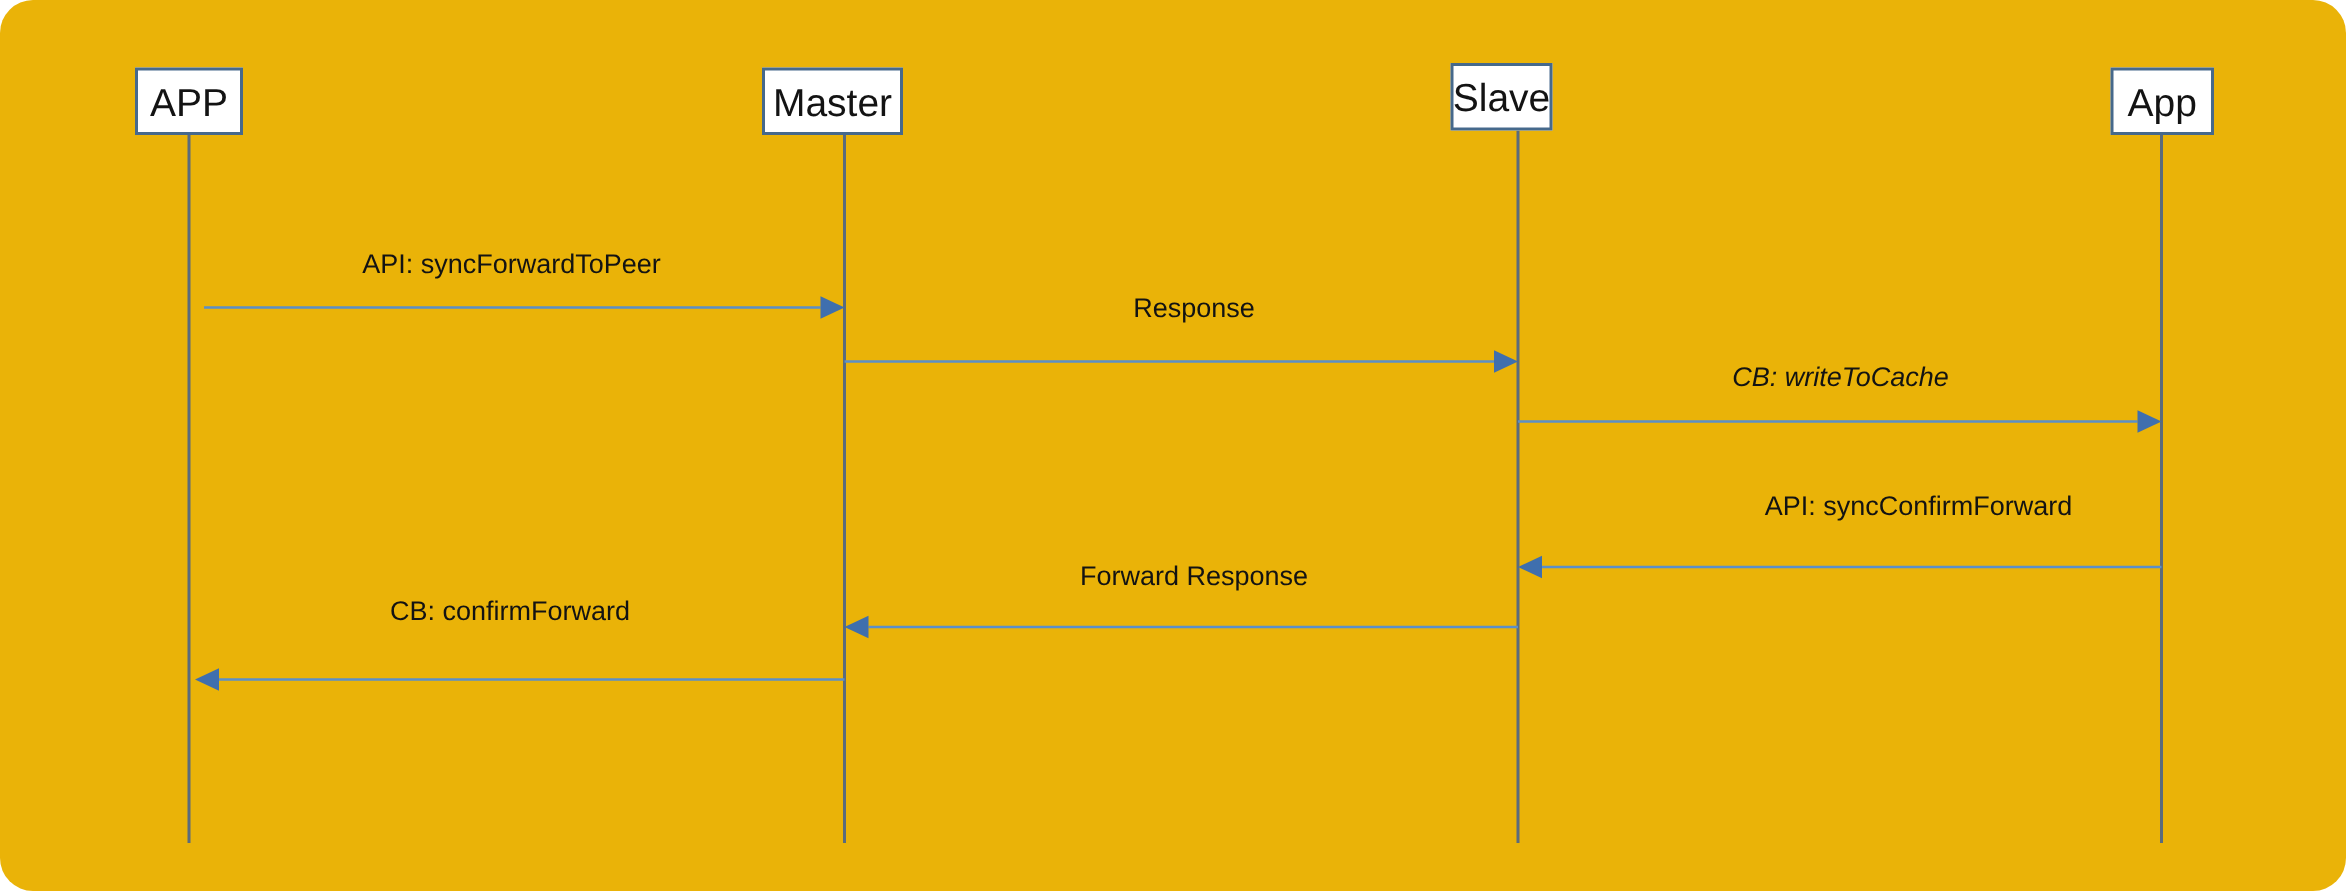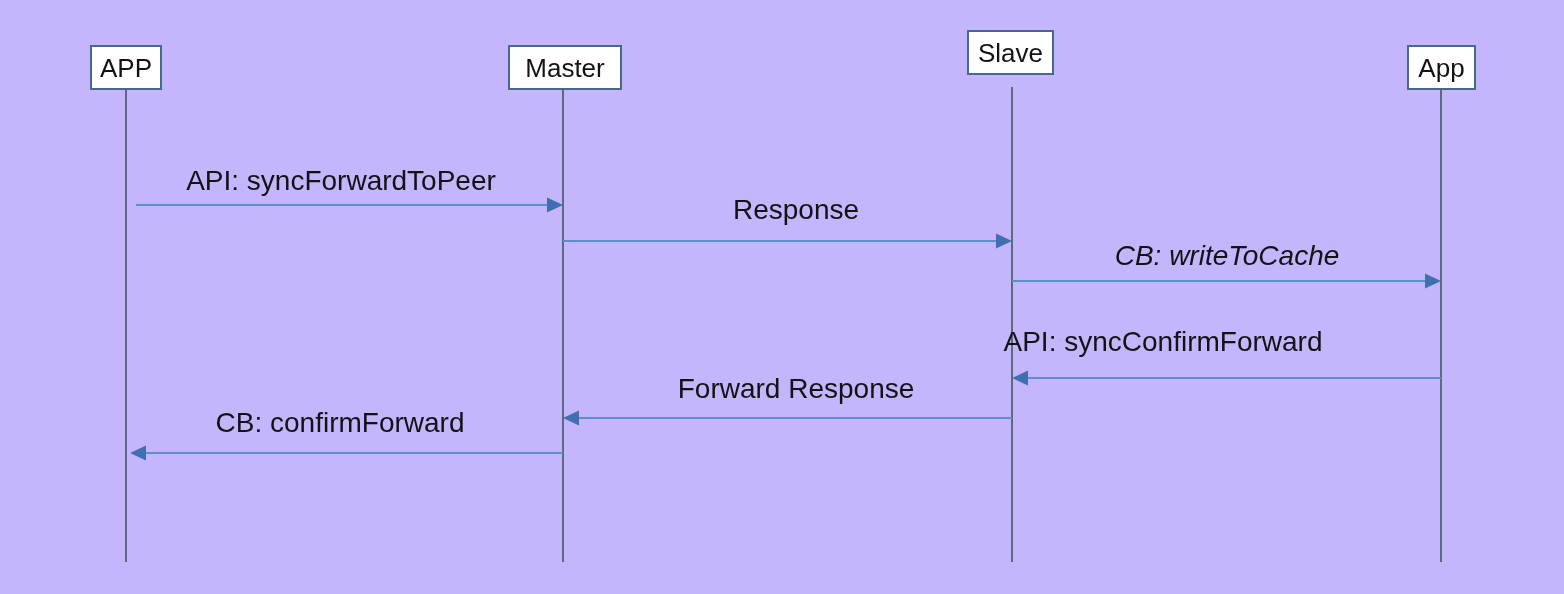--- a/index.html
+++ b/index.html
@@ -8,22 +8,23 @@
     background: #ffffff;
   }
   body {
     font-family: "Liberation Sans", sans-serif;
     -webkit-font-smoothing: antialiased;
   }
   #diagram-root {
     position: relative;
     width: 1564px;
     height: 594px;
-    background: #c4b5fd;
+    background: #eab308;
     overflow: hidden;
+    border-radius: 22px;
   }
   #diagram-svg {
     position: absolute;
     top: 0;
     left: 0;
     width: 1564px;
     height: 594px;
   }
   .lifeline-box {
     position: absolute;
@@ -35,21 +36,21 @@
     justify-content: center;
   }
   .lifeline-box-label {
     font-size: 26px;
     color: #1a1a1a;
     line-height: 1;
     white-space: nowrap;
   }
   .msg-label {
     position: absolute;
-    font-size: 28px;
+    font-size: 18px;
     color: #131313;
     line-height: 1;
     white-space: nowrap;
     transform: translateX(-50%);
   }
 </style>
 </head>
 <body>
 
 <div id="diagram-root">
@@ -74,32 +75,32 @@
         <polygon points="563,418 579,410.5 579,425.5" fill="#3f6fae"></polygon>
         <line x1="563" y1="453" x2="146" y2="453" stroke="#5b8fc9" stroke-width="1.8"></line>
         <polygon points="130,453 146,445.5 146,460.5" fill="#3f6fae"></polygon>
       </g>
   </svg>
 
   <div id="boxes-layer">
       <div class="lifeline-box" style="left: 90px; top: 45px; width: 72px; height: 45px; border-color: rgb(70, 105, 140);">
         <span class="lifeline-box-label" style="color: rgb(19, 19, 19);">APP</span>
       </div>
-      <div class="lifeline-box" style="left: 508px; top: 45px; width: 114px; height: 45px; border-color: rgb(70, 105, 140);">
+      <div class="lifeline-box" style="left: 508px; top: 45px; width: 94px; height: 45px; border-color: rgb(70, 105, 140);">
         <span class="lifeline-box-label" style="color: rgb(19, 19, 19);">Master</span>
       </div>
-      <div class="lifeline-box" style="left: 967px; top: 30px; width: 87px; height: 45px; border-color: rgb(70, 105, 140); text-align: right;">
+      <div class="lifeline-box" style="left: 967px; top: 42px; width: 68px; height: 45px; border-color: rgb(70, 105, 140); text-align: right;">
         <span class="lifeline-box-label" style="color: rgb(19, 19, 19);">Slave</span>
       </div>
       <div class="lifeline-box" style="left: 1407px; top: 45px; width: 69px; height: 45px; border-color: rgb(70, 105, 140);">
         <span class="lifeline-box-label" style="color: rgb(19, 19, 19);">App</span>
       </div>
     </div>
   <div id="labels-layer">
       <div class="msg-label" style="left: 341px; top: 167px; color: rgb(19, 19, 19);">API: syncForwardToPeer</div>
       <div class="msg-label" style="left: 796px; top: 196px; color: rgb(19, 19, 19);">Response</div>
       <div class="msg-label" style="left: 1227px; top: 242px; color: rgb(19, 19, 19); font-style: italic;">CB: writeToCache</div>
-      <div class="msg-label" style="left: 1163px; top: 328px; color: rgb(19, 19, 19); text-align: right;">API: syncConfirmForward</div>
+      <div class="msg-label" style="left: 1279px; top: 328px; color: rgb(19, 19, 19); text-align: right;">API: syncConfirmForward</div>
       <div class="msg-label" style="left: 796px; top: 375px; color: rgb(19, 19, 19);">Forward Response</div>
-      <div class="msg-label" style="left: 340px; top: 409px; color: rgb(19, 19, 19);">CB: confirmForward</div>
+      <div class="msg-label" style="left: 340px; top: 398px; color: rgb(19, 19, 19);">CB: confirmForward</div>
     </div>
 
 </div>
 
 </body></html>

